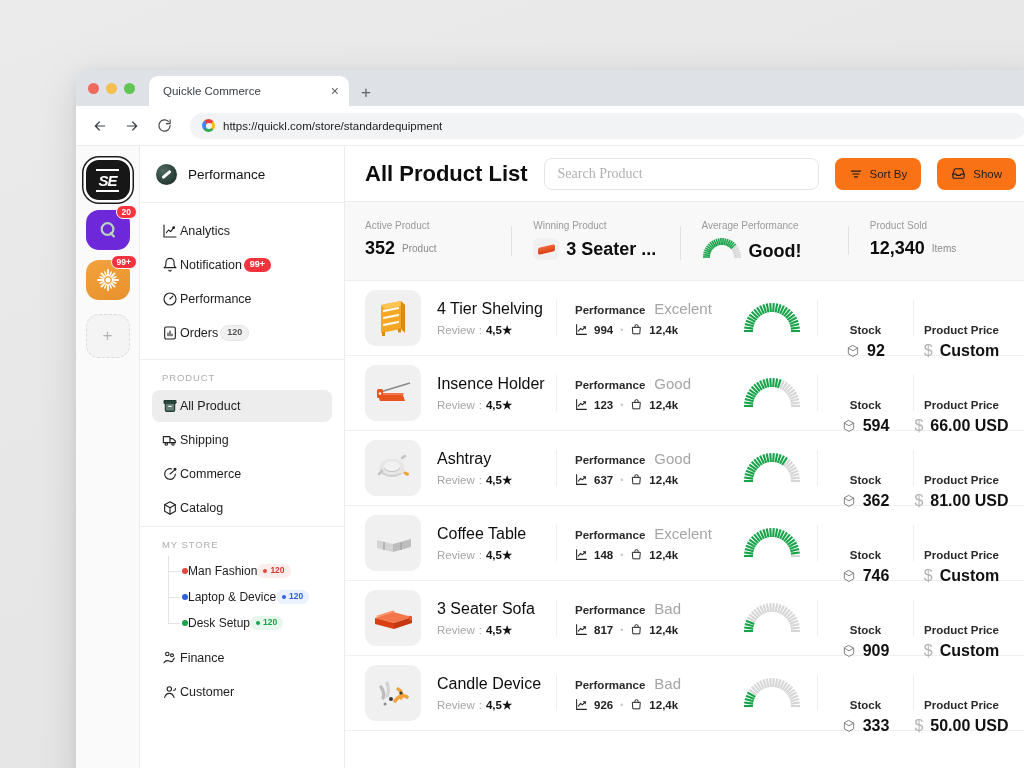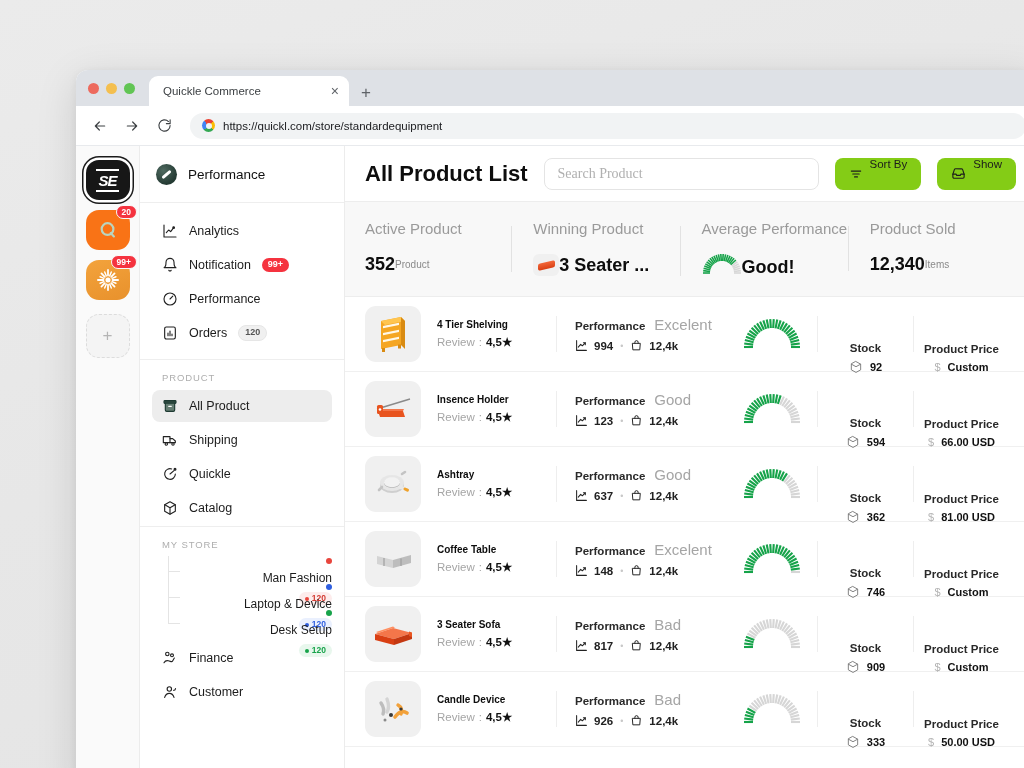--- a/index.html
+++ b/index.html
@@ -88,21 +88,21 @@
     width: 44px; height: 40px; border-radius: 13px; position: relative;
     display: flex; align-items: center; justify-content: center;
     font-weight: 800; color: #fff; font-size: 15px;
   }
   .appicon.se { background: #171717; box-shadow: 0 0 0 2.5px #fff, 0 0 0 4px #1a1a1a; }
   .se-mark {
     font-family: "Liberation Sans", sans-serif; font-style: italic;
     font-weight: 800; font-size: 15px; letter-spacing: -1px;
     border-top: 2px solid #fff; border-bottom: 2px solid #fff; padding: 1px 2px;
   }
-  .appicon.q { background: #f97316; }
+  .appicon.q { background: #6d28d9; }
   .appicon.fl { background: linear-gradient(160deg,#f3a33c,#e8912c); }
   .badge-app {
     position: absolute; top: -5px; right: -7px;
     background: #f5333f; color: #fff; border-radius: 9px;
     font-size: 8.5px; font-weight: 700; padding: 1.5px 4.5px;
     border: 1.5px solid #fafafa; line-height: 1.1;
   }
   .addapp {
     width: 44px; height: 44px; border-radius: 13px;
     border: 1.5px dashed #dcdcdc; background: #f4f4f4;
@@ -127,21 +127,21 @@
   }
   .brand-logo::after {
     content:""; position:absolute; left:5px; top:9px; width:11px; height:3px;
     background:#fff; transform: rotate(-40deg); border-radius:2px;
   }
   .brand-name { font-size: 13.5px; color: #111; font-weight: 400; }
   .divider { height: 1px; background: #eeeeee; margin: 0 -12px; }
 
   .navgroup { padding: 12px 0 8px; }
   .navitem {
-    display: flex; align-items: center; gap: 11px;
+    display: flex; align-items: center; gap: 2px;
     height: 32px; padding: 0 10px; border-radius: 8px;
     font-size: 12.5px; color: #1c1c1c; cursor: pointer; margin-bottom: 2px; text-align: center;
   }
   .navitem.active { background: #ededed; font-weight: 500; }
   .navitem svg { flex-shrink: 0; }
   .nav-label { white-space: nowrap; }
   .badge-pill {
     font-size: 9px; font-weight: 700; border-radius: 9px;
     padding: 2px 6px; line-height: 1.1;
   }
@@ -152,24 +152,23 @@
     font-size: 9.5px; letter-spacing: .9px; color: #aeaeae;
     padding: 12px 10px 7px; font-weight: 500;
   }
 
   .cat-tree { position: relative; padding-left: 20px; margin-top: 1px; }
   .cat-tree::before {
     content: ""; position: absolute; left: 16px; top: -2px; bottom: 13px;
     width: 1px; background: #e4e4e4;
   }
   .catitem {
-    display: flex; align-items: flex-end; gap: 7px; height: 26px;
+    display: flex; align-items: center; height: 26px;
     font-size: 12px; color: #1c1c1c; cursor: pointer; position: relative;
     padding-left: 10px;
-    flex-direction: column;
   }
   .catitem::before {
     content: ""; position: absolute; left: -4px; top: 13px; width: 12px;
     height: 1px; background: #e4e4e4;
   }
   .cdot { width: 6px; height: 6px; border-radius: 50%; flex-shrink: 0; }
   .cbadge {
     font-size: 8.5px; font-weight: 700; border-radius: 8px; padding: 2px 6px;
     display: flex; align-items: center; gap: 3px; line-height: 1.1;
   }
@@ -191,43 +190,43 @@
     flex: 1; max-width: 330px; height: 32px;
     border: 1px solid #e4e4e4; border-radius: 8px;
     display: flex; align-items: center; padding: 0 13px;
   }
   .search input {
     border: 0; outline: 0; width: 100%; font-size: 14px; color: #333;
     font-family: Liberation Serif, serif; background: transparent;
   }
   .search input::placeholder { color: #b0b0b0; }
   .hbtn {
-    height: 32px; background: #84cc16; border-radius: 8px;
-    display: flex; gap: 7px; padding: 0 14px;
+    height: 32px; background: #f97316; border-radius: 8px;
+    display: flex; align-items: center; gap: 7px; padding: 0 14px;
     font-size: 11.5px; color: #1c1c1c; font-weight: 500; cursor: pointer;
     white-space: nowrap; flex-shrink: 0;
   }
 
   
   .stats {
     background: #f8f8f8; border-bottom: 1px solid #ededed;
     padding: 18px 20px 16px; flex-shrink: 0;
   }
   .stats-title { font-size: 15px; font-weight: 600; color: #111; margin-bottom: 18px; }
   .stat-row { display: flex; align-items: flex-start; }
   .stat {
     flex: 1; min-width: 0; position: relative; padding-right: 14px;
   }
   .stat + .stat { padding-left: 22px; }
   .stat + .stat::before {
     content: ""; position: absolute; left: 0; top: 6px; bottom: 4px; width: 1px; background: #e2e2e2;
   }
-  .stat-label { font-size: 15px; color: #9a9a9a; margin-bottom: 17px; white-space: nowrap; }
+  .stat-label { font-size: 10px; color: #9a9a9a; margin-bottom: 7px; white-space: nowrap; }
   .stat-val {
-    display: flex; align-items: center; 
+    display: flex; align-items: center; gap: 7px;
     font-size: 18px; font-weight: 700; color: #0d0d0d; white-space: nowrap;
   }
   .stat-unit { font-size: 10px; font-weight: 400; color: #8a8a8a; }
   .mini-thumb {
     width: 26px; height: 22px; border-radius: 6px; background: #f0f0f0;
     display: flex; align-items: center; justify-content: center; flex-shrink: 0;
   }
   .mini-sofa {
     width: 17px; height: 7px; background: linear-gradient(180deg,#f2673a,#d93f13);
     border-radius: 2px; transform: skewY(-12deg);
@@ -238,37 +237,37 @@
   .prow {
     display: flex; align-items: center; height: 75px;
     padding: 0 20px; border-bottom: 1px solid #f0f0f0;
   }
   .thumb {
     width: 56px; height: 56px; border-radius: 11px; background: #f0f0f0;
     flex-shrink: 0; display: flex; align-items: center; justify-content: center;
     overflow: hidden;
   }
   .pinfo { width: 135px; padding-left: 16px; flex-shrink: 0; min-width: 0; }
-  .pname { font-size: 10px; font-weight: 700; color: #0d0d0d; white-space: nowrap;
+  .pname { font-size: 16px; font-weight: 400; color: #0d0d0d; white-space: nowrap;
            overflow: hidden; text-overflow: ellipsis; margin-bottom: 5px; }
   .preview { font-size: 11.5px; color: #a5a5a5; display: flex; align-items: center; gap: 4px; }
   .preview b { color: #111; font-weight: 700; }
   .vsep { width: 1px; height: 36px; background: #eeeeee; flex-shrink: 0; }
   .perf { width: 170px; padding-left: 18px; flex-shrink: 0; }
   .perf-head { display: flex; align-items: baseline; gap: 9px; margin-bottom: 6px; }
   .perf-head .k { font-size: 11.5px; color: #2a2a2a; font-weight: 600; }
   .perf-head .v { font-size: 15px; color: #a5a5a5; }
   .perf-metrics { display: flex; align-items: center; gap: 7px; font-size: 11.5px; color: #222; }
   .perf-metrics .m { display: flex; align-items: center; gap: 6px; font-weight: 600; }
   .perf-metrics .bullet { color: #c8c8c8; font-size: 9px; }
   .gauge-cell { width: 90px; display: flex; justify-content: center; flex-shrink: 0; }
   .colstack { width: 95px; text-align: center; flex-shrink: 0; }
   .colstack .ch { font-size: 11.5px; color: #2a2a2a; font-weight: 600; margin-bottom: 6px; margin-top: 48px; }
   .colstack .cv {
-    font-size: 11px; color: #111; font-weight: 600;
+    font-size: 16px; color: #111; font-weight: 600;
     display: flex; align-items: center; justify-content: center; gap: 7px; white-space: nowrap;
   }
   .colstack .cur { color: #b3b3b3; font-weight: 400; }
   .ico { color: #6c6c6c; display: flex; align-items: center; }
 </style>
 </head>
 <body>
 
 <div class="browser">
 
@@ -431,21 +430,21 @@
           <span class="nav-label">Shipping</span>
         </div>
         <div class="navitem">
           <span class="ico">
             <svg width="16" height="16" viewBox="0 0 24 24" fill="none" stroke="#222" stroke-width="1.7" stroke-linecap="round" stroke-linejoin="round">
                 <path d="M20 12a8 8 0 1 1-5.5-7.6"></path>
                 <path d="M12 12l6-5"></path>
                 <circle cx="19.5" cy="5" r="1.4" fill="#222"></circle>
               </svg>
           </span>
-          <span class="nav-label">Quickle</span>
+          <span class="nav-label">Commerce</span>
         </div>
         <div class="navitem">
           <span class="ico">
             <svg width="16" height="16" viewBox="0 0 24 24" fill="none" stroke="#222" stroke-width="1.7" stroke-linecap="round" stroke-linejoin="round">
                 <path d="M12 2.7l8 4.4v9.8l-8 4.4-8-4.4V7.1z"></path>
                 <path d="M4.2 7.2L12 11.5l7.8-4.3M12 11.5V21"></path>
               </svg>
           </span>
           <span class="nav-label">Catalog</span>
         </div>

